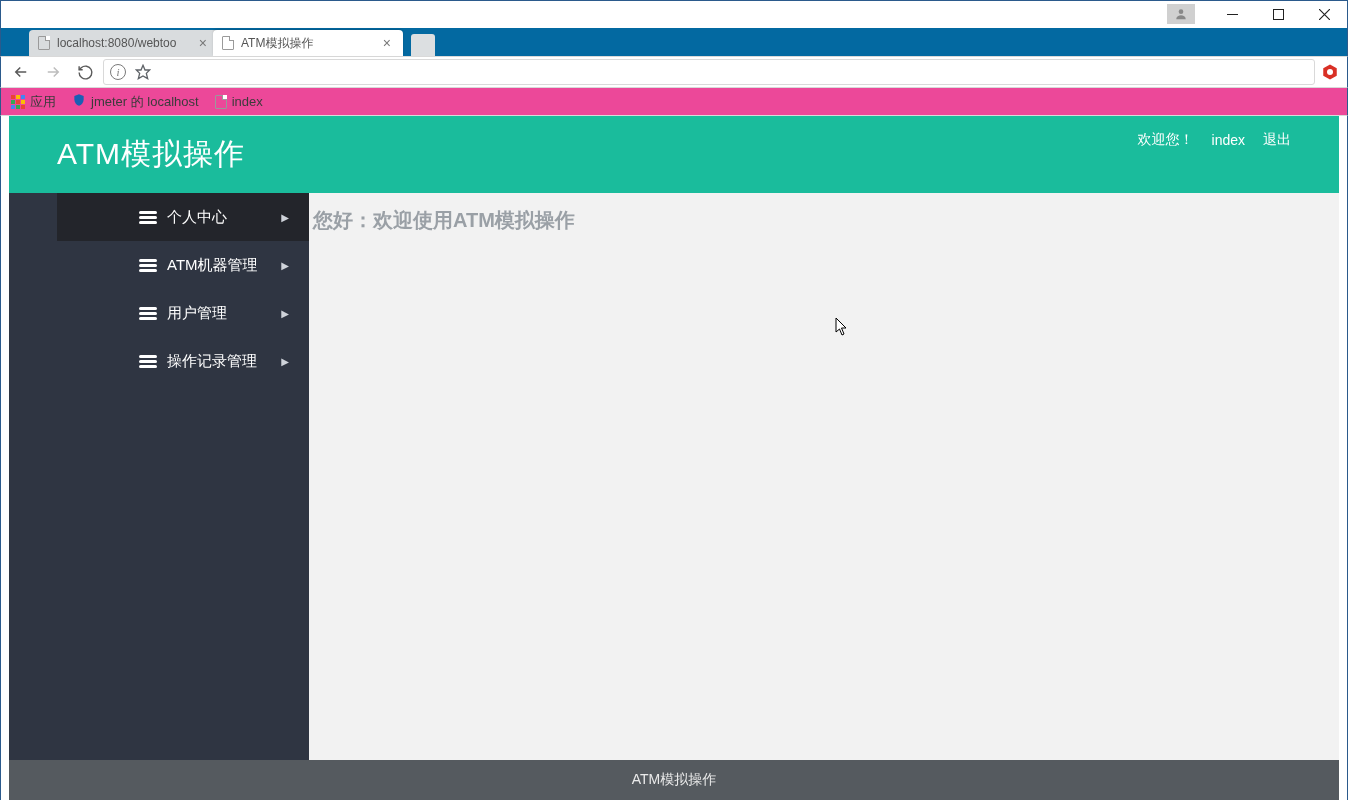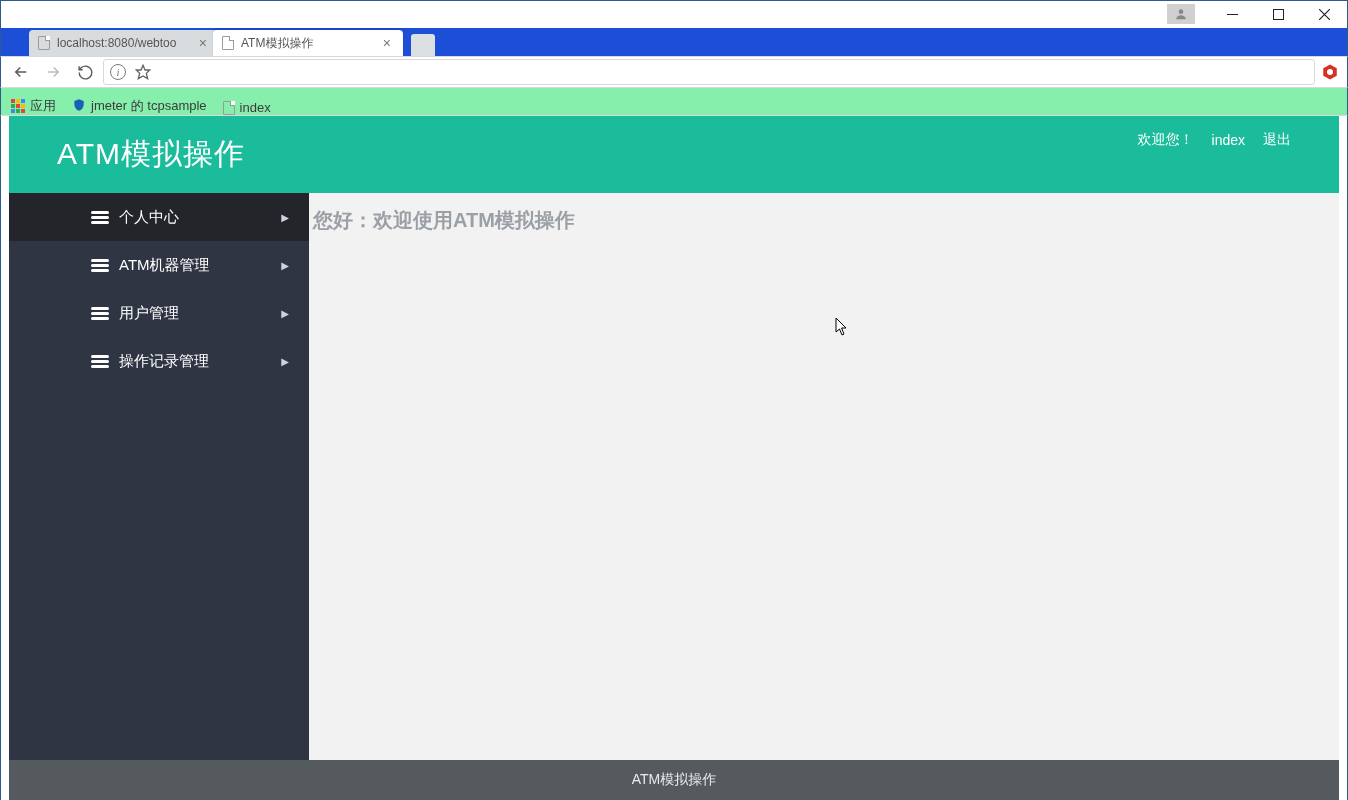--- a/index.html
+++ b/index.html
@@ -5,41 +5,41 @@
   * { margin: 0; padding: 0; box-sizing: border-box; font-family: "Microsoft YaHei", "Segoe UI", Arial, sans-serif; }
   html, body { width: 1348px; height: 800px; overflow: hidden; background: #fff; }
 
   
   .window-top { height: 28px; background:#fff; border-top:1px solid #2b5a8c; border-left:1px solid #2b5a8c; border-right:1px solid #2b5a8c; display:flex; align-items:stretch; justify-content:flex-end; }
   .win-btn { width:46px; height:27px; display:flex; align-items:center; justify-content:center; }
   .win-btn svg { display:block; }
   .win-user { width:28px; height:20px; background:#d0d0d0; margin-top:3px; margin-right:14px; display:flex; align-items:center; justify-content:center; }
 
   
-  .tab-strip { height:28px; background:#1d4ed8; display:flex; align-items:flex-end; padding-left:28px; border-left:1px solid #2b5a8c; border-right:1px solid #2b5a8c; }
+  .tab-strip { height:28px; background:#0369a1; display:flex; align-items:flex-end; padding-left:28px; border-left:1px solid #2b5a8c; border-right:1px solid #2b5a8c; }
   .tab { height:26px; width:190px; display:flex; align-items:center; padding:0 8px; font-size:12px; color:#555; position:relative; border-top-left-radius:4px; border-top-right-radius:4px; }
   .tab.inactive { background:#d9dcde; margin-right:-6px; }
   .tab.active { background:#fff; z-index:2; box-shadow:0 -1px 2px rgba(0,0,0,0.15); }
   .tab .fav { width:14px; height:14px; margin-right:6px; display:flex; align-items:center; justify-content:center; }
   .tab .close { margin-left:auto; padding:0 4px; font-size:14px; color:#777; }
   .new-tab { width:24px; height:22px; background:#dcdfe1; margin-left:8px; border-top-left-radius:3px; border-top-right-radius:3px; }
 
   
   .addr-bar { height:32px; background:#fff; border-top:1px solid #d9d9d9; border-bottom:1px solid #d9d9d9; display:flex; align-items:center; padding:0 6px; border-left:1px solid #2b5a8c; border-right:1px solid #2b5a8c; gap:4px; }
   .nav-btn { width:28px; height:28px; display:flex; align-items:center; justify-content:center; color:#5a5a5a; }
   .nav-btn.disabled { color:#bdbdbd; }
   .omnibox { flex:1; height:26px; border:1px solid #d9d9d9; border-radius:3px; display:flex; align-items:center; padding:0 6px; font-size:14px; color:#333; gap:6px; }
   .omni-info { width:16px; height:16px; border:1px solid #7a7a7a; border-radius:50%; display:flex; align-items:center; justify-content:center; font-size:11px; color:#7a7a7a; font-family:Georgia,serif; font-style:italic; }
   .omni-text { flex:1; white-space:nowrap; overflow:hidden; }
   .omni-text .host { color:#202020; }
   .omni-text .rest { color:#6b6b6b; }
   .star-btn, .ext-btn { width:22px; display:flex; justify-content:center; align-items:center; }
 
   
-  .bm-bar { height:28px; background:#86efac; border-bottom:1px solid #d9d9d9; display:flex; align-items:flex-end; padding:0 10px; gap:16px; font-size:13px; color:#3b3b3b; border-left:1px solid #2b5a8c; border-right:1px solid #2b5a8c; }
+  .bm-bar { height:28px; background:#ec4899; border-bottom:1px solid #d9d9d9; display:flex; align-items:center; padding:0 10px; gap:16px; font-size:13px; color:#3b3b3b; border-left:1px solid #2b5a8c; border-right:1px solid #2b5a8c; }
   .bm-item { display:flex; align-items:center; gap:5px; }
   .apps-icon { width:14px; height:14px; display:grid; grid-template-columns:repeat(3,4px); grid-template-rows:repeat(3,4px); gap:1px; }
   .apps-icon span { background:linear-gradient(135deg,#ea4335,#fbbc05,#34a853,#4285f4); }
   .apps-icon span:nth-child(1){background:#ea4335}.apps-icon span:nth-child(2){background:#fbbc05}.apps-icon span:nth-child(3){background:#4285f4}
   .apps-icon span:nth-child(4){background:#34a853}.apps-icon span:nth-child(5){background:#ea4335}.apps-icon span:nth-child(6){background:#fbbc05}
   .apps-icon span:nth-child(7){background:#4285f4}.apps-icon span:nth-child(8){background:#34a853}.apps-icon span:nth-child(9){background:#ea4335}
   .shield-icon { color:#1a5fb4; }
   .page-icon { width:12px; height:14px; border:1px solid #9a9a9a; border-radius:1px; position:relative; }
   .page-icon::after { content:""; position:absolute; right:-1px; top:-1px; width:4px; height:4px; background:#fff; border-left:1px solid #9a9a9a; border-bottom:1px solid #9a9a9a; }
 
@@ -47,21 +47,21 @@
   .viewport { position:relative; height:684px; background:#fff; border-left:1px solid #2b5a8c; border-right:1px solid #2b5a8c; }
   .page { position:absolute; left:8px; right:8px; top:0; bottom:0; display:flex; flex-direction:column; }
 
   .hdr { height:77px; background:#1abc9c; display:flex; align-items:center; padding:0 48px; color:#fff; }
   .hdr-title { font-size:30px; font-weight:400; letter-spacing:1px; }
   .hdr-right { margin-left:auto; display:flex; gap:18px; font-size:14px; align-items:center; margin-top:-30px;}
   .hdr-right span { white-space:nowrap; }
 
   .body { flex:1; display:flex; min-height:0; }
   .sidebar { width:300px; background:#2f3542; padding-top:0; }
-  .side-item { height:48px; display:flex; align-items:center; padding:0 20px 0 60px; color:#fff; font-size:15px; position:relative; cursor:pointer; }
+  .side-item { height:48px; display:flex; align-items:center; padding:0 20px 0 60px; color:#fff; font-size:15px; position:relative; cursor:pointer;margin-left:48px; }
   .side-item:first-child { background:#23252b; }
   
   .side-item { padding-left:82px; }
   .side-item { padding-left: 82px; }
   
   .disks { position:absolute; left:82px; width:18px; height:12px; }
   .disks::before, .disks::after, .disks span { content:""; position:absolute; left:0; right:0; height:3px; border-radius:2px; background:#fff; }
   .disks::before { top:0; }
   .disks span { top:5px; display:block; }
   .disks::after { top:10px; }
@@ -168,21 +168,21 @@
         <span></span>
       </span>
     <span>应用</span>
   </div>
   <div class="bm-item">
     <span class="shield-icon">
       <svg width="14" height="14" viewBox="0 0 24 24" fill="#1a5fb4">
           <path d="M12 2l8 3v6c0 5-3.5 9.5-8 11-4.5-1.5-8-6-8-11V5l8-3z"></path>
         </svg>
     </span>
-    <span>jmeter 的 tcpsample</span>
+    <span>jmeter 的 localhost</span>
   </div>
   <div class="bm-item">
     <span class="page-icon"></span>
     <span>index</span>
   </div>
 </div>
 
 <div class="viewport">
   <div class="page">
     <div class="hdr">

